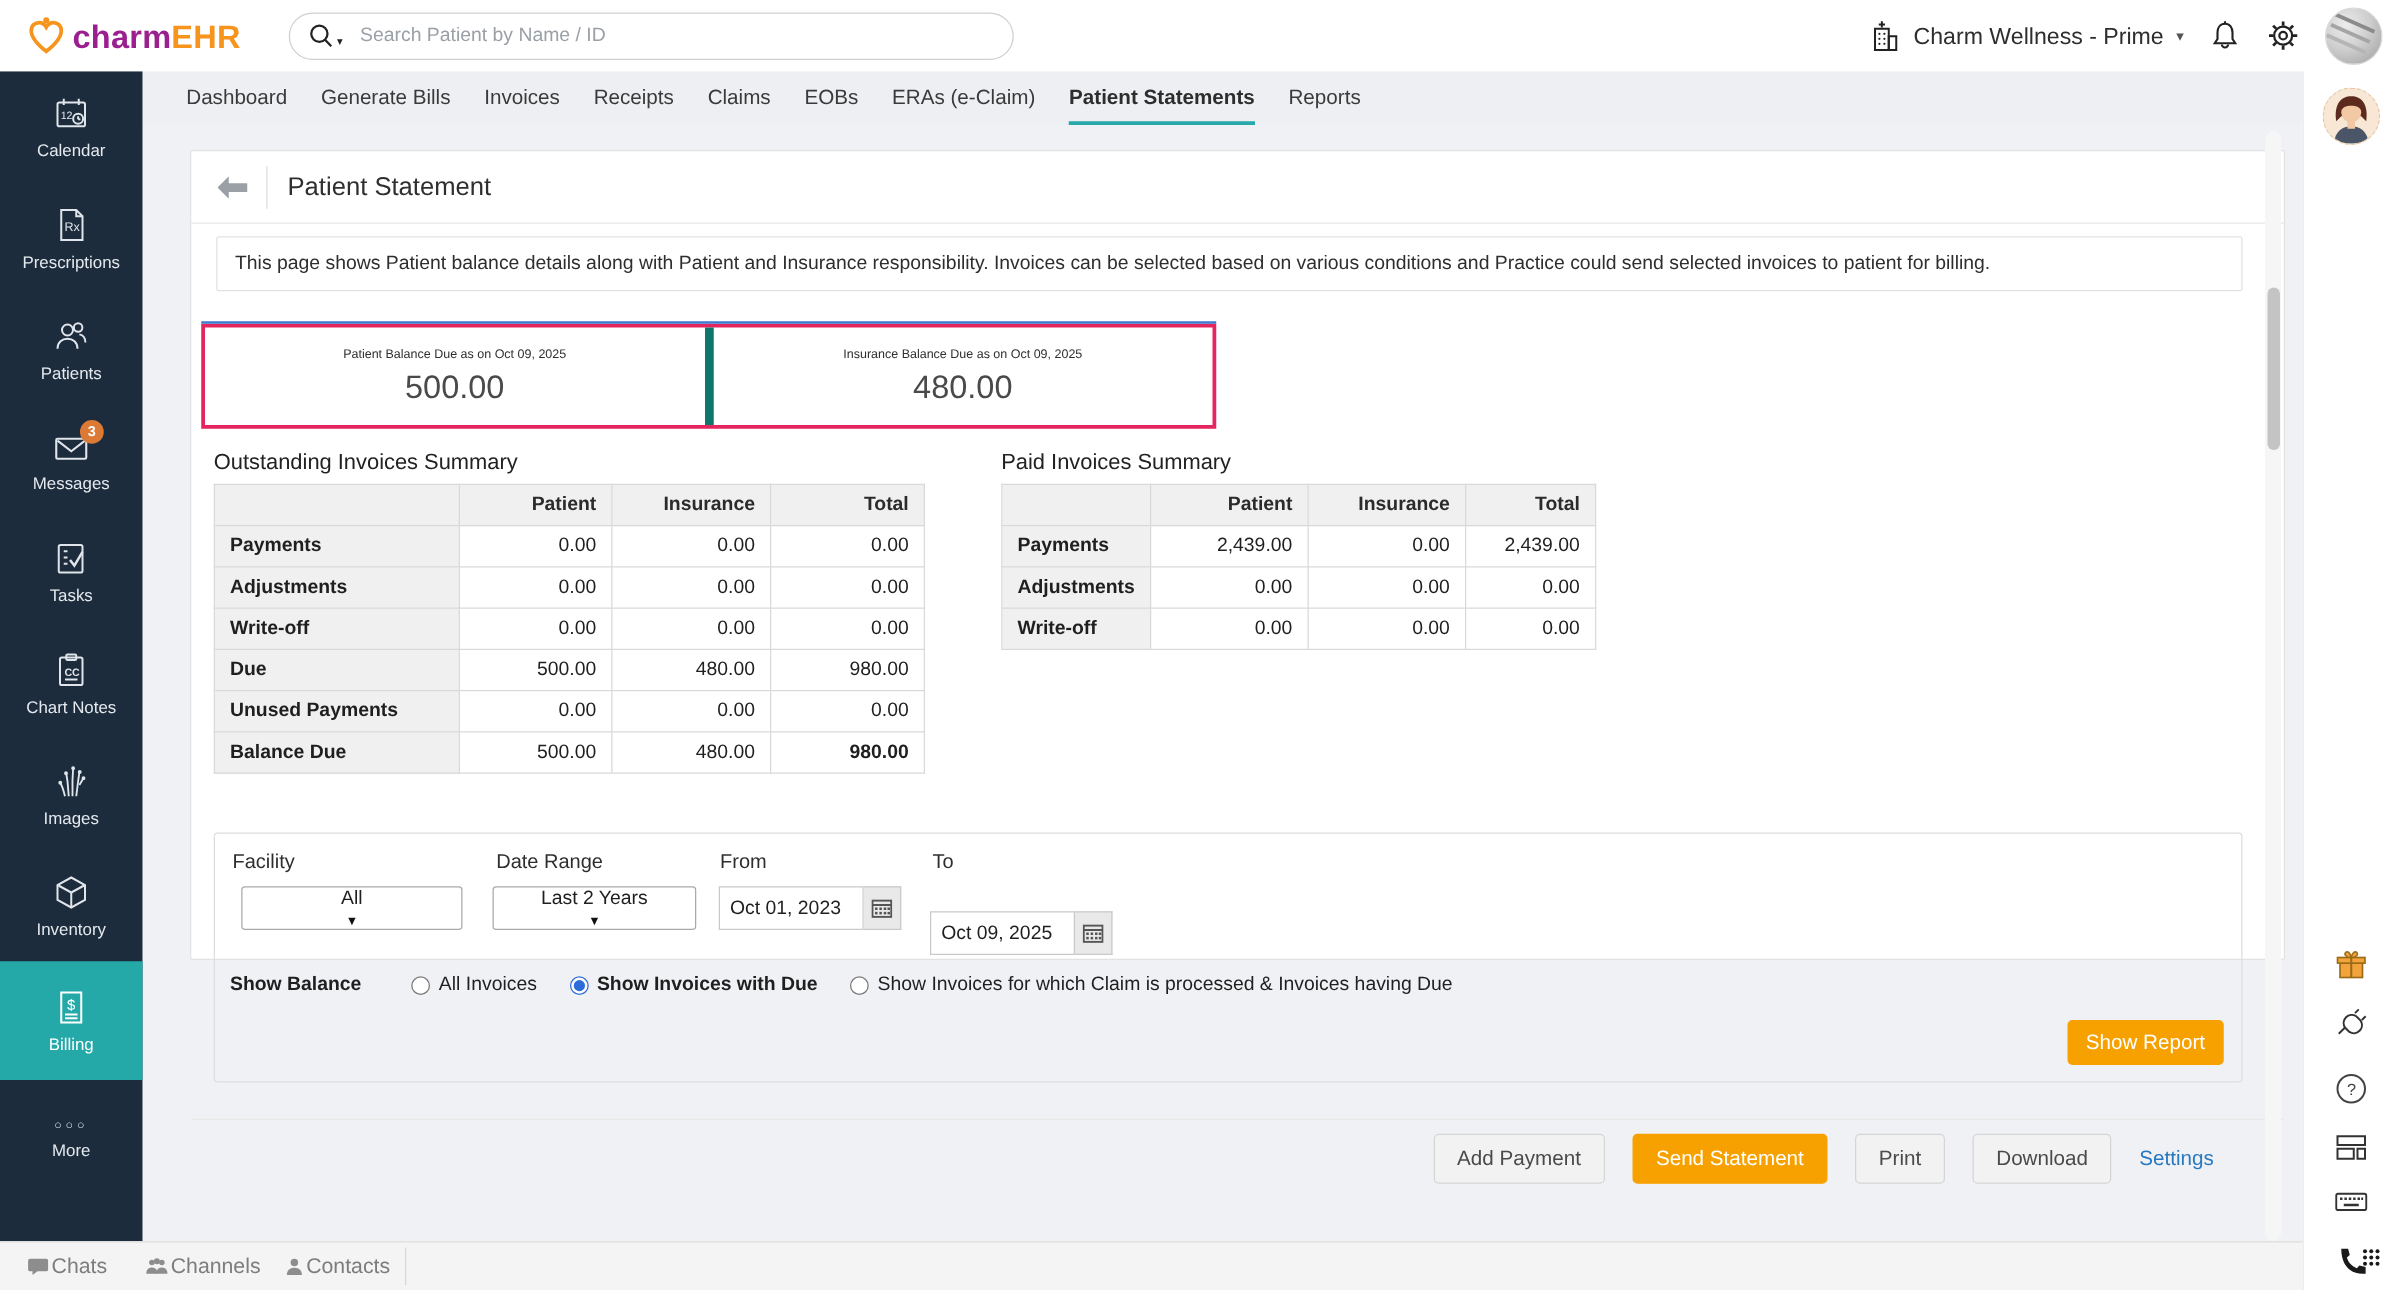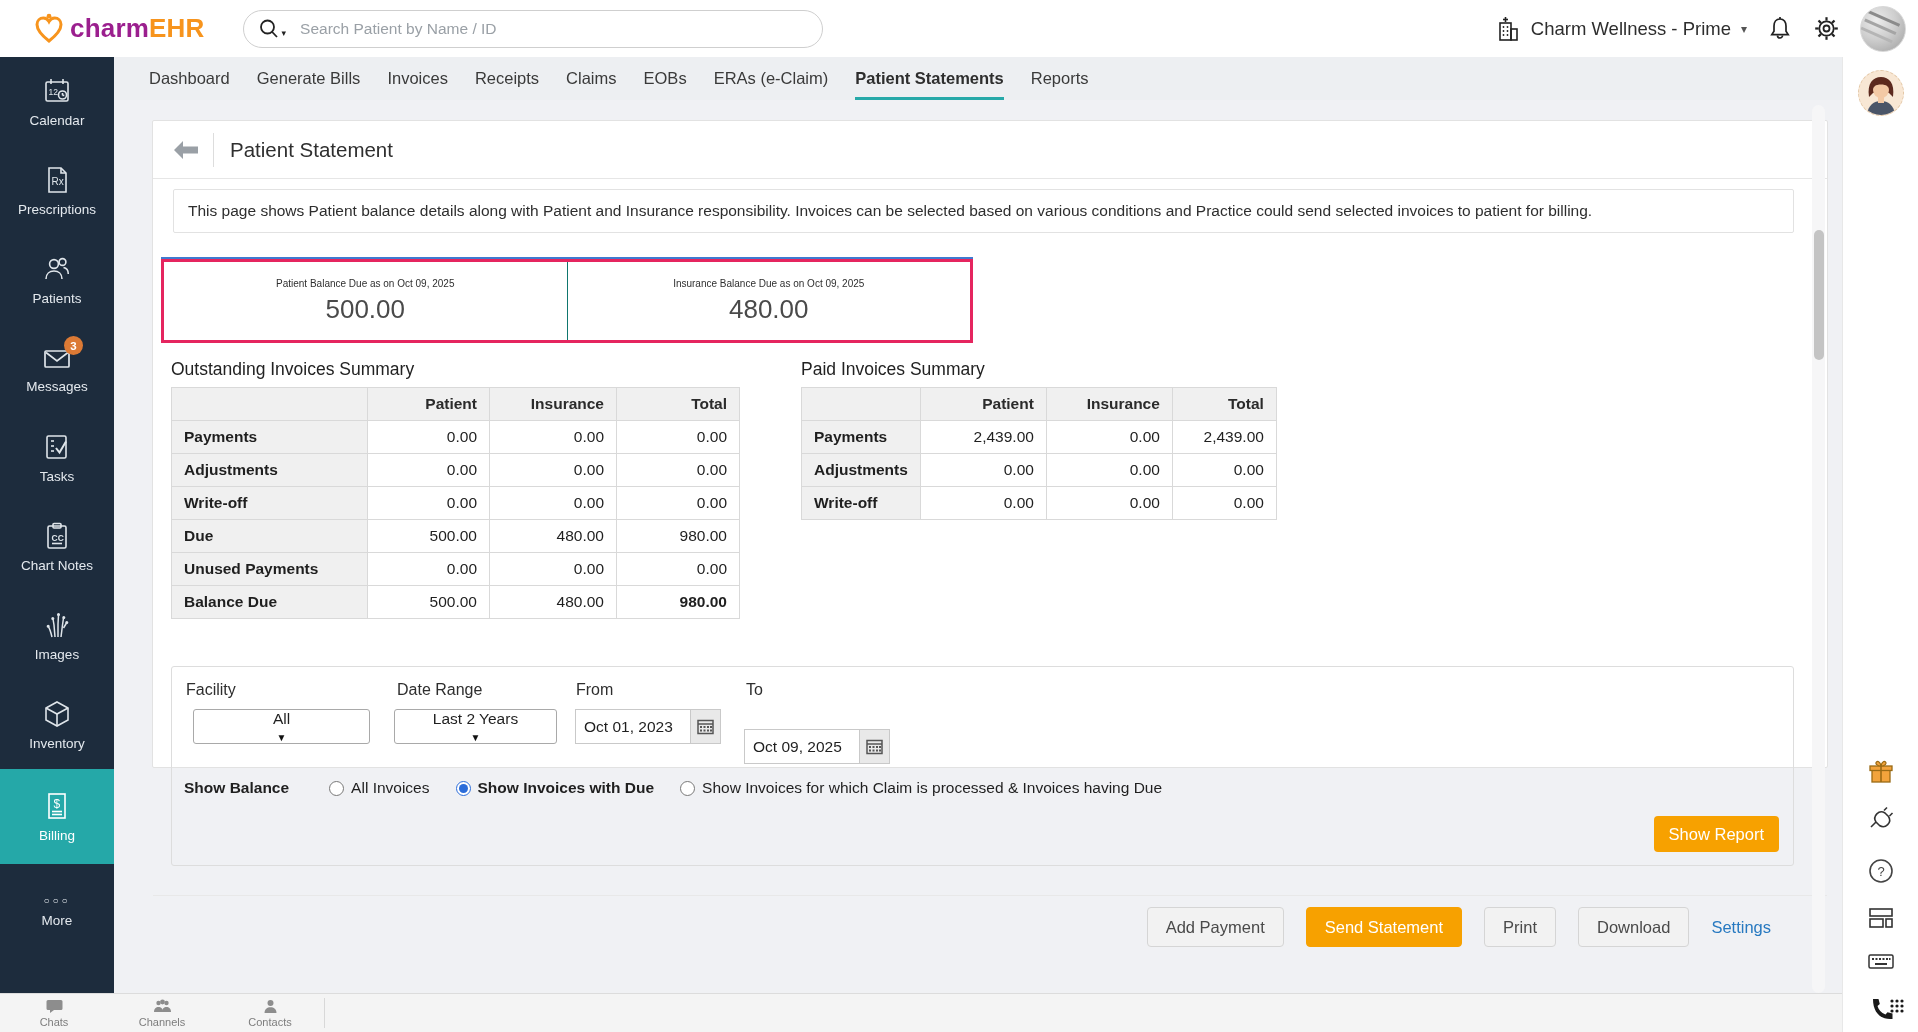--- a/index.html
+++ b/index.html
@@ -2,21 +2,21 @@
 <html><head>
 <meta charset="utf-8">
 <style>
   * { box-sizing: border-box; margin: 0; padding: 0; }
   html,body { width:1918px; height:1032px; }
   body { font-family:"Liberation Sans", sans-serif; background:#fff; color:#333; overflow:hidden; }
   .app { position:relative; width:1918px; height:1032px; background:#fff; overflow:hidden; }
 
   
   .topbar { position:absolute; left:0; top:0; width:1918px; height:57px; background:#fff; display:flex; align-items:center; z-index:6; }
-  .logo { display:flex; align-items:center; gap:6px; padding-left:34px; }
+  .logo { display:flex; align-items:flex-end; gap:6px; padding-left:22px; }
   .logo-text { font-size:26px; font-weight:bold; letter-spacing:0.2px; }
   .logo-charm { color:#9b1f8e; }
   .logo-ehr { color:#f7941d; }
   .search-pill { margin-left:38px; width:580px; height:38px; border:1px solid #cfcfcf; border-radius:19px; display:flex; align-items:center; padding:0 14px; background:#fff; }
   .search-caret { font-size:9px; color:#222; margin-left:2px; margin-top:8px; }
   .search-input { border:none; outline:none; flex:1; margin-left:14px; font-size:15.5px; color:#444; font-family:"Liberation Sans",sans-serif; }
   .search-input::placeholder { color:#9aa0a6; }
   .top-right { margin-left:auto; display:flex; align-items:center; gap:20px; padding-right:12px; }
   .practice { display:flex; align-items:center; gap:10px; font-size:18.5px; color:#2e2e2e; cursor:pointer; }
   .practice .caret { font-size:12px; color:#555; }
@@ -43,21 +43,21 @@
   .title-row { position:absolute; left:0; top:0; width:100%; height:58px; display:flex; align-items:center; padding-left:18px; border-bottom:1px solid #e6e6e6; }
   .back-btn { width:30px; height:30px; display:flex; align-items:center; justify-content:center; cursor:pointer; }
   .title-div { width:1px; height:34px; background:#ddd; margin:0 16px 0 12px; }
   .page-title { font-size:20.5px; color:#2f2f2f; }
 
   .info-box { position:absolute; left:20px; top:68px; width:1621px; border:1px solid #e2e2e2; border-radius:2px; padding:10px 14px; font-size:15.5px; color:#2e2e2e; line-height:1.45; }
 
   .balance { position:absolute; left:8px; top:138px; width:812px; height:84px; border:3px solid #e5255f; background:#fff; display:flex; }
   .balance::before { content:""; position:absolute; left:-3px; right:-3px; top:-5px; height:2px; background:#3f7ad0; }
   .bal-cell { flex:1; display:flex; flex-direction:column; align-items:center; justify-content:center; gap:5px; }
-  .bal-cell + .bal-cell { border-left:1px solid #0f766e; }
+  .bal-cell + .bal-cell { border-left:7px solid #0f766e; }
   .bal-label { font-size:10px; color:#2f2f2f; }
   .bal-value { font-size:26px; color:#4a4a4a; }
 
   .tbl-title { position:absolute; font-size:17.5px; color:#222; }
   .tbl { border-collapse:collapse; font-size:15.5px; color:#1f1f1f; position:absolute; background:#fff; }
   .tbl th, .tbl td { border:1px solid #d9d9d9; padding:7px 12px; }
   .tbl th { background:#f0f0f0; font-weight:bold; text-align:right; color:#2b2b2b; }
   .tbl td.lbl { background:#f0f0f0; font-weight:bold; text-align:left; }
   .tbl td.val { text-align:right; }
   .tbl td.val.bold { font-weight:bold; }
@@ -86,21 +86,21 @@
   .scrollbar { position:absolute; left:1812px; top:105px; width:13px; height:888px; background:#f6f6f7; border-radius:7px; }
   .scroll-thumb { position:absolute; left:1.5px; top:125px; width:10px; height:130px; background:#c4c4c4; border-radius:6px; }
 
   
   .rail { position:absolute; right:0; top:57px; width:76px; height:975px; background:#fff; border-left:1px solid #e8e8e8; z-index:5; }
   .rail-avatar { position:absolute; left:15px; top:13px; width:46px; height:46px; border-radius:50%; background:#f8e7d4; border:1px dashed #e3c6a4; overflow:hidden; }
   .rail-icon { position:absolute; left:24px; width:28px; height:28px; display:flex; align-items:center; justify-content:center; cursor:pointer; }
 
   
   .chatbar { position:absolute; left:0; bottom:0; width:1842px; height:39px; background:#f4f4f4; border-top:1px solid #dcdcdc; display:flex; align-items:stretch; z-index:6; }
-  .chat-tab { width:108px; display:flex; flex-direction:column; align-items:center; justify-content:center; gap:2px; color:#7d7d7d; font-size:11px; cursor:pointer; }
+  .chat-tab { width:108px; display:flex; flex-direction:row; align-items:center; justify-content:center; gap:2px; color:#7d7d7d; font-size:17px; cursor:pointer; }
   .chat-div { width:1px; background:#d8d8d8; margin:4px 0; }
   .chat-input-wrap { flex:1; background:#fff; display:flex; align-items:center; padding-left:18px; }
   .chat-input { border:none; outline:none; font-size:15.5px; width:600px; color:#444; font-family:"Liberation Sans",sans-serif; }
   .chat-input::placeholder { color:#b3b3b3; }
   .phone-corner { position:absolute; right:14px; bottom:3px; width:36px; height:34px; z-index:7; cursor:pointer; }
 
   svg { display:block; }
 </style>
 </head>
 <body>

